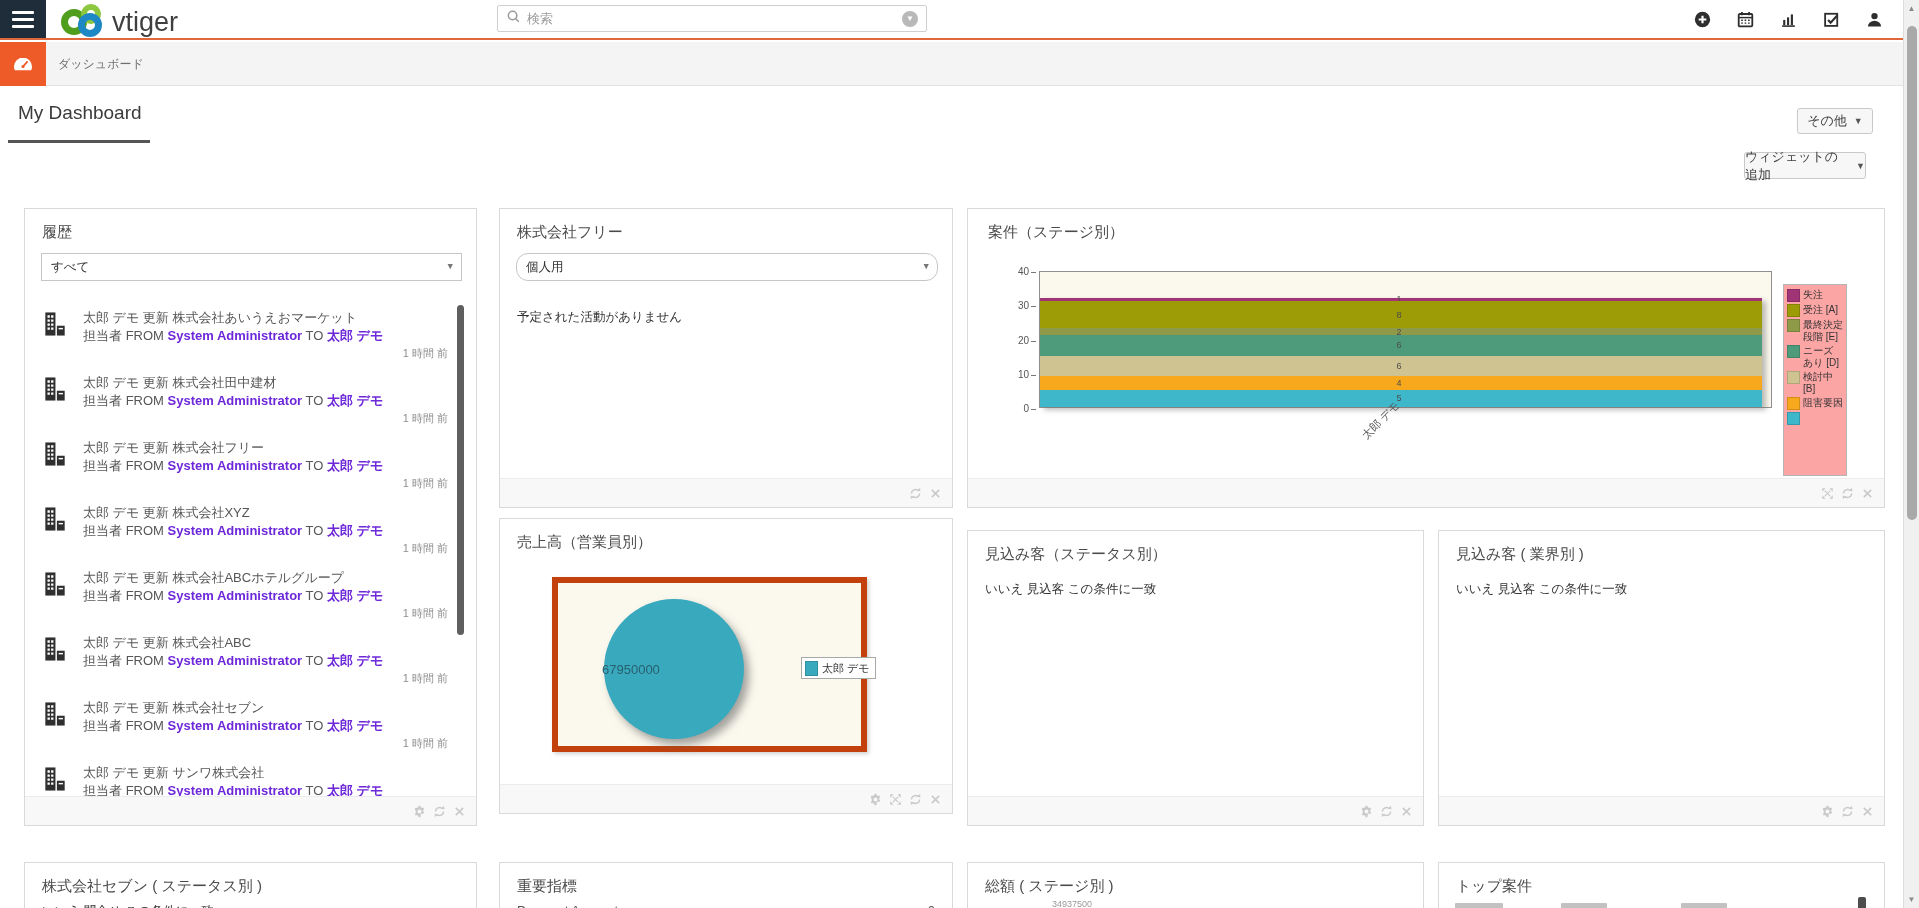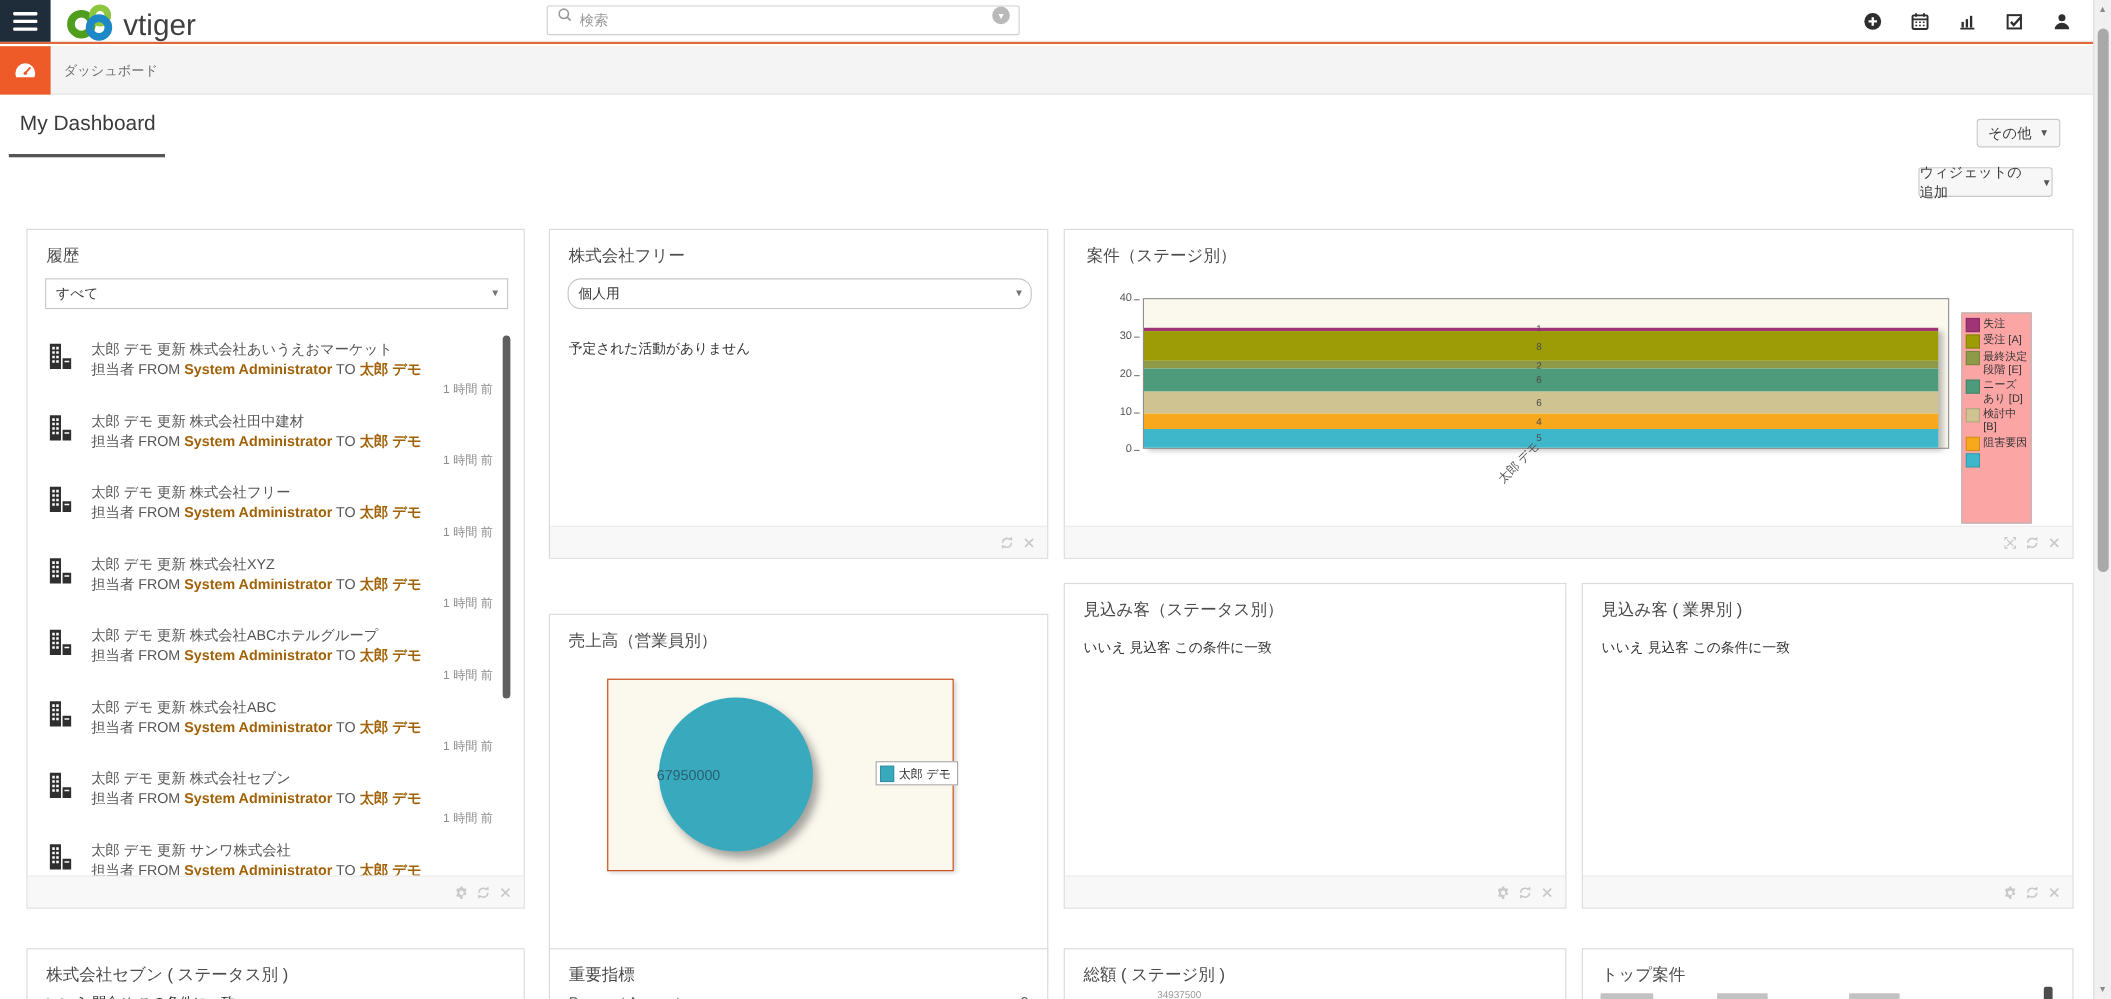--- a/index.html
+++ b/index.html
@@ -8,21 +8,21 @@
 
   
   .topbar { position:absolute; left:0; top:0; width:1919px; height:40px; background:#fff;
     border-bottom:2px solid #e0673c; }
   .hamburger { position:absolute; left:0; top:0; width:46px; height:38px; background:#1f2d3a;
     display:flex; flex-direction:column; justify-content:center; align-items:center; gap:4px; cursor:pointer; }
   .hamburger i { display:block; width:22px; height:3px; background:#fff; border-radius:1px; }
   .logo { position:absolute; left:58px; top:2px; display:flex; align-items:center; gap:2px; }
   .logo-text { font-size:27px; font-weight:normal; color:#3f3f3f; letter-spacing:0px; }
   .searchwrap { position:absolute; left:497px; top:5px; width:430px; height:27px; background:#fff;
-    border:1px solid #cfcfcf; border-radius:2px; display:flex; padding:0 8px; }
+    border:1px solid #cfcfcf; border-radius:2px; display:flex; align-items:center; padding:0 8px; }
   .searchwrap input { border:none; outline:none; flex:1; font-size:13px; color:#444; margin-left:6px;
     font-family:inherit; background:transparent; }
   .searchwrap input::placeholder { color:#9a9a9a; }
   .chev-circle { width:16px; height:16px; border-radius:50%; background:#b9b9b9; color:#fff;
     display:flex; align-items:center; justify-content:center; font-size:8px; cursor:pointer; }
   .top-icons { position:absolute; right:36px; top:0; height:38px; display:flex; align-items:center; gap:26px; }
   .top-icons .ticon { width:17px; height:17px; color:#2e2e2e; cursor:pointer; }
   .ticon svg { display:block; width:100%; height:100%; }
 
   
@@ -53,21 +53,21 @@
   .fakeselect .caret { position:absolute; right:8px; font-size:9px; color:#777; }
   .emptytext { position:absolute; left:17px; font-size:12.5px; color:#333; white-space:nowrap; }
 
   
   .hlist { position:absolute; left:0; top:86px; width:100%; height:502px; overflow:hidden; }
   .hrow { position:absolute; left:16px; right:24px; height:62px; }
   .hic { position:absolute; left:0; top:2px; width:26px; height:26px; color:#2f2f2f; }
   .hic svg { width:100%; height:100%; }
   .h-line1 { position:absolute; left:42px; top:0; font-size:13px; color:#565656; white-space:nowrap; }
   .h-line2 { position:absolute; left:42px; top:18px; font-size:13px; color:#565656; white-space:nowrap; }
-  .h-line2 b { color:#a16207; font-weight:700; }
+  .h-line2 b { color:#6d28d9; font-weight:700; }
   .h-time { position:absolute; right:4px; top:37px; font-size:11px; color:#8d8d8d; }
   .hscroll { position:absolute; right:12px; top:96px; width:7px; height:330px; background:#5f5f5f; border-radius:4px; cursor:pointer; }
 
   
   .plot { position:absolute; left:71px; top:62px; width:733px; height:137px; background:#fbf9ee;
     border:1px solid #8f8f8f; }
   .ytick { position:absolute; right:741px; width:30px; text-align:right; font-size:10px; color:#555; }
   .ytick i { position:absolute; right:-7px; top:6px; width:5px; height:1px; background:#777; font-style:normal; }
   .stackbar { position:absolute; left:0; bottom:0; width:722px; box-shadow:4px 3px 5px rgba(110,110,110,.45); }
   .band { position:relative; width:100%; }
@@ -75,21 +75,21 @@
   .xlabel { position:absolute; left:389px; top:204px; font-size:11px; color:#555;
     transform:rotate(-45deg); transform-origin:center; white-space:nowrap; }
   .chlegend { position:absolute; left:815px; top:75px; width:64px; height:192px; background:#fca5a5;
     border:1px solid #b5b5b5; overflow:hidden; padding:4px 3px; }
   .lgitem { display:flex; align-items:flex-start; margin-bottom:2px; }
   .lgsq { flex:0 0 13px; width:13px; height:13px; margin-right:3px; border:1px solid rgba(0,0,0,.15); }
   .lgtxt { font-size:10px; color:#333; line-height:12px; width:40px; word-break:break-all; }
 
   
   .piebox { position:absolute; left:52px; top:58px; width:315px; height:175px; background:#fbf9ee;
-    border:1px solid #c2410c; box-shadow:2px 2px 4px rgba(0,0,0,.18); }
+    border:6px solid #c2410c; box-shadow:2px 2px 4px rgba(0,0,0,.18); }
   .pie { position:absolute; left:46px; top:16px; width:140px; height:140px; border-radius:50%;
     box-shadow:5px 6px 8px rgba(90,90,90,.55); }
   .pielabel { position:absolute; left:44px; top:79px; font-size:13px; color:#28606e; }
   .pielegend { position:absolute; left:243px; top:74px; height:22px; background:#fff; border:1px solid #a8a8a8;
     display:flex; align-items:center; padding:0 5px 0 3px; gap:4px; }
   .pielegend .lgsq { width:15px; height:15px; margin:0; }
   .pielegend span.t { font-size:11px; color:#333; white-space:nowrap; }
 
   
   .mrow { position:absolute; left:17px; right:17px; top:40px; display:flex; justify-content:space-between;
@@ -458,21 +458,21 @@
         </svg>
       </span>
     <span class="wicon">
         <svg viewBox="0 0 16 16">
           <path stroke="currentColor" stroke-width="1.9" d="M3.5 3.5l9 9M12.5 3.5l-9 9"></path>
         </svg>
       </span>
   </div>
 </div>
 
-<div class="widget" style="left:499px; top:558px; width:454px; height:336px;">
+<div class="widget" style="left:499px; top:518px; width:454px; height:296px;">
   <div class="wtitle">売上高（営業員別）</div>
   <div class="piebox">
     <div class="pie" id="rev-pie" style="background: rgb(57, 169, 190);"></div>
     <span class="pielabel">67950000</span>
     <div class="pielegend">
       <span class="lgsq" id="rev-lgsq" style="background: rgb(57, 169, 190);"></span>
       <span class="t">太郎 デモ</span>
     </div>
   </div>
   <div class="wfooter">

